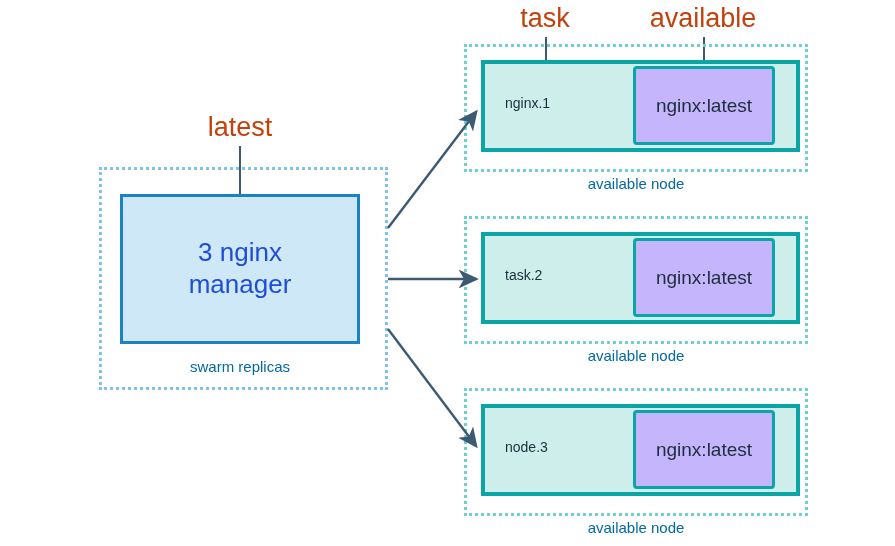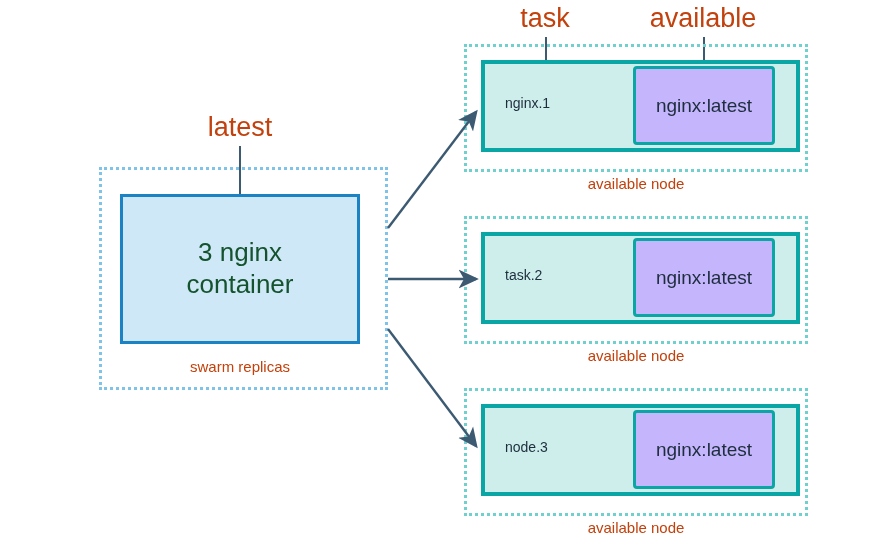--- a/index.html
+++ b/index.html
@@ -23,21 +23,21 @@
     white-space: nowrap;
     line-height: 1.15;
   }
   .callout-label {
     font-size: 27px;
     color: #c2410c;
     text-align: center;
   }
   .caption {
     font-size: 15px;
-    color: #c2410c;
+    color: #0369a1;
     text-align: center;
   }
 
   
   .dashed-blue {
     position: absolute;
     border: 3px dotted #7fc4e8;
     box-sizing: border-box;
     background: transparent;
   }
@@ -48,21 +48,21 @@
     border: 3px solid #1b82c4;
   }
   .service-text {
     position: absolute;
     left: 0;
     right: 0;
     top: 50%;
     transform: translateY(-50%);
     text-align: center;
     font-size: 26px;
-    color: #14532d;
+    color: #1d4ed8;
     line-height: 1.22;
   }
 
   
   .dashed-teal {
     position: absolute;
     border: 3px dotted #6fd0cd;
     box-sizing: border-box;
     background: transparent;
   }
@@ -123,21 +123,21 @@
   <div class="leader" style="left:545px; top:37px; height:51px;"></div>
 
   <div class="lbl callout-label" style="left:613px; top:3px; width:180px;">available</div>
   <div class="leader" style="left:703px; top:37px; height:51px;"></div>
 
   <div class="dashed-blue" style="left:99px; top:167px; width:289px; height:223px;"></div>
 
   <div class="service-box" style="left:120px; top:194px; width:240px; height:150px;">
     <div class="service-text">
       <div>3 nginx</div>
-      <div>container</div>
+      <div>manager</div>
     </div>
   </div>
 
   <div class="lbl caption" style="left:120px; top:358px; width:240px;">swarm replicas</div>
 
   <div class="dashed-teal" style="left:464px; top:44px; width:344px; height:128px;"></div>
   <div class="task-box" style="left:481px; top:60px; width:319px; height:92px;"></div>
   <div class="task-name" style="left:505px; top:95px;">nginx.1</div>
   <div class="container-box" style="left:633px; top:66px; width:142px; height:79px;">
     <span class="container-text">nginx:latest</span>

